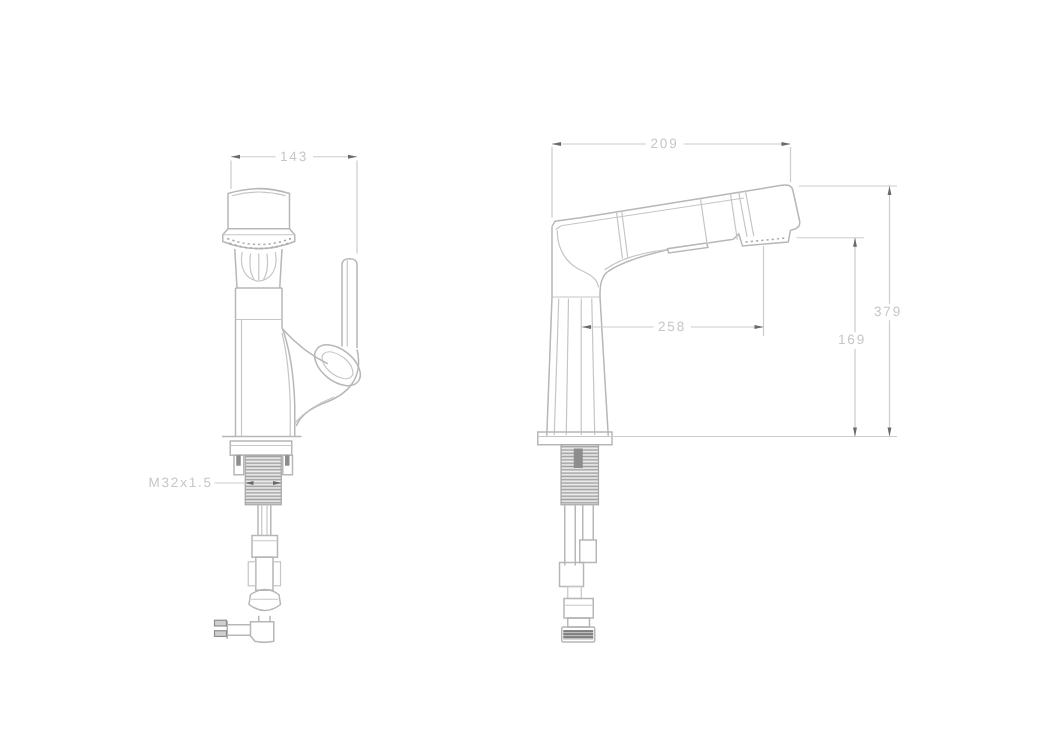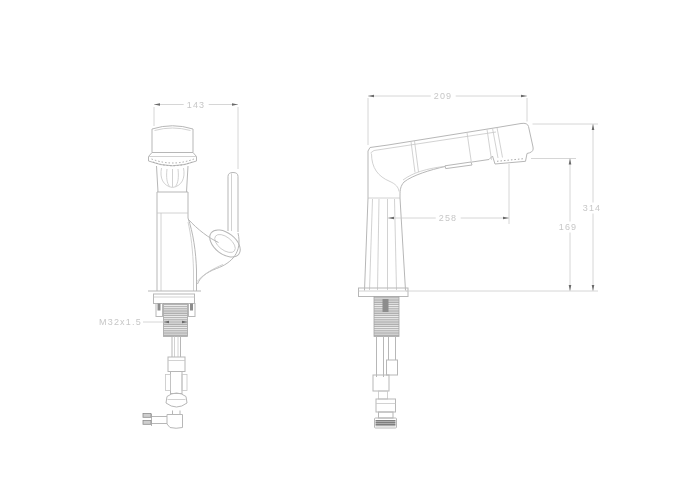--- a/index.html
+++ b/index.html
@@ -222,16 +222,16 @@
         <polygon class="arr" points="163.5,322 169,320.7 169,323.3"></polygon>
         <polygon class="arr" points="187.5,322 182,320.7 182,323.3"></polygon>
       </g>
     </g>
   </svg>
 
   <span class="dim-label" style="left:196px;top:104.5px;">143</span>
   <span class="dim-label" style="left:443px;top:96px;">209</span>
   <span class="dim-label" style="left:448px;top:218px;">258</span>
   <span class="dim-label" style="left:568px;top:226.5px;text-align:right;">169</span>
-  <span class="dim-label" style="left:592px;top:208px;">314</span>
+  <span class="dim-label" style="left:592px;top:208px;">379</span>
   <span class="dim-label left-anchor" style="left:98px;top:322px;">M32x1.5</span>
 
 </div>
 
 </body></html>

